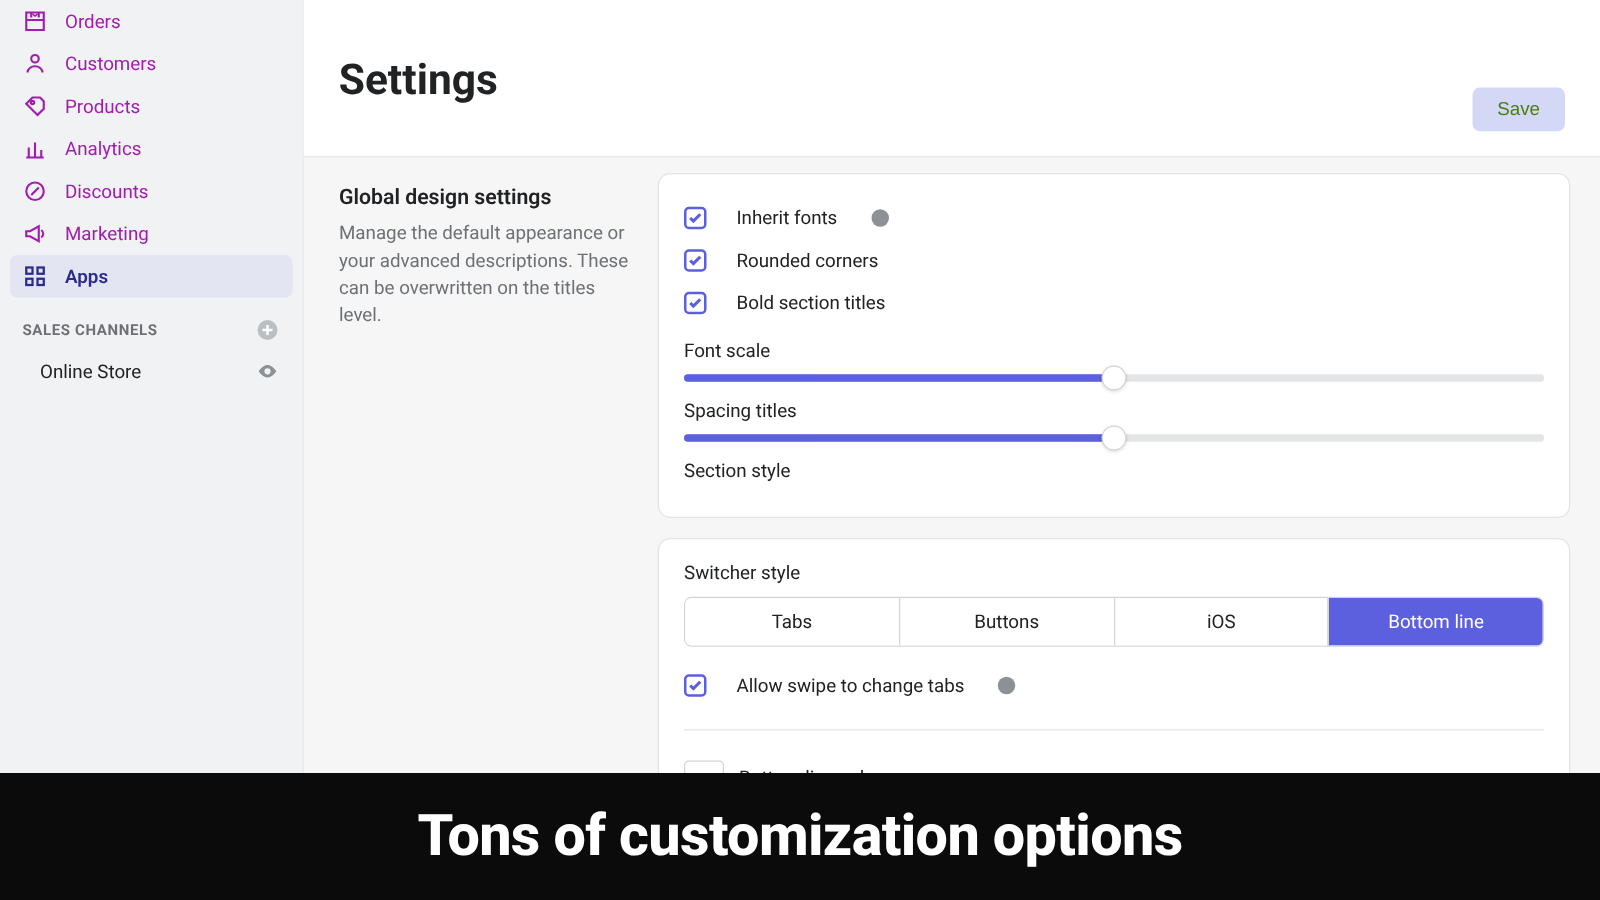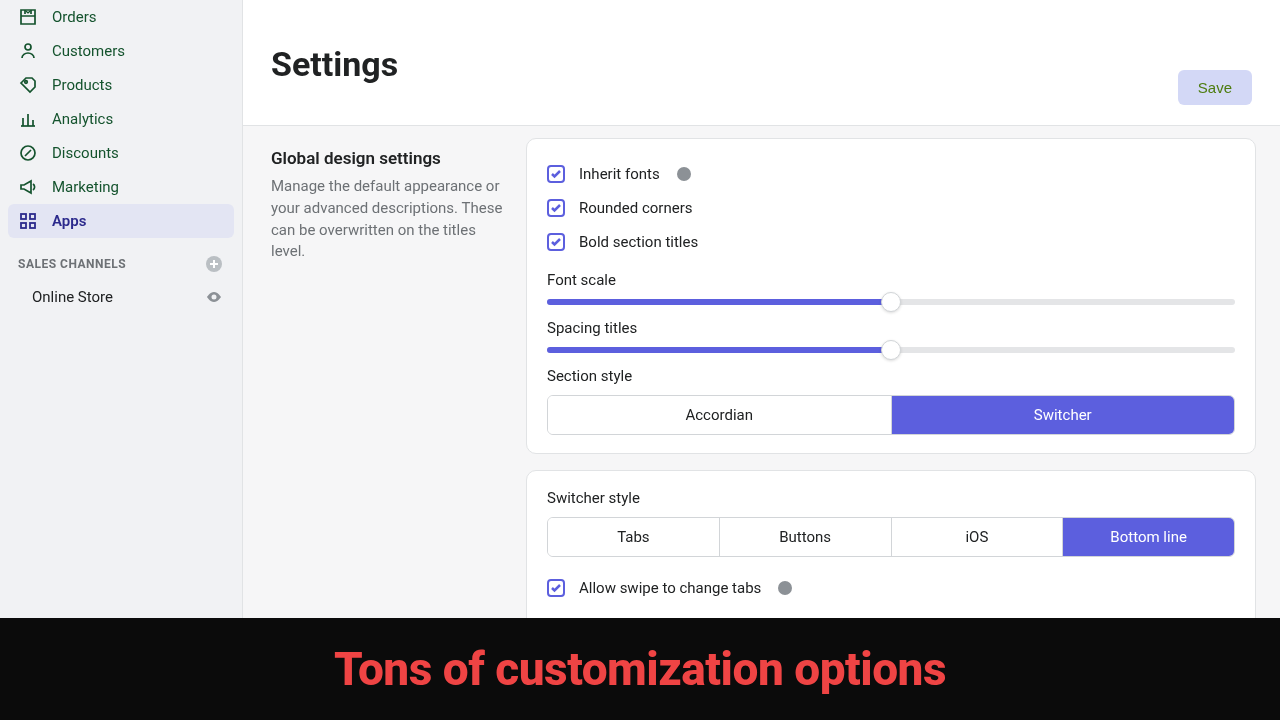--- a/index.html
+++ b/index.html
@@ -1,53 +1,53 @@
 <!DOCTYPE html>
 <html><head>
 <meta charset="utf-8">
 <style>
 * { box-sizing: border-box; margin: 0; padding: 0; }
 body { font-family: -apple-system, BlinkMacSystemFont, "Segoe UI", Roboto, sans-serif; background: #f1f2f4; color: #202223; overflow: hidden; }
 .app { display: flex; width: 1280px; height: 720px; position: relative; }
 .sidebar { width: 242px; background: #f1f2f4; padding: 0 8px; }
-.nav-item { display: flex; align-items: center; gap: 14px; padding: 7px 10px; border-radius: 6px; cursor: pointer; color: #14532d; font-size: 15px; }
+.nav-item { display: flex; align-items: center; gap: 14px; padding: 7px 10px; border-radius: 6px; cursor: pointer; color: #a21caf; font-size: 15px; }
 .nav-item.active { background: #e3e5f3; color: #2c2a8c; font-weight: 600; }
 .nav-item .icon { width: 20px; height: 20px; display: flex; align-items: center; justify-content: center; }
 .nav-item .icon svg { width: 20px; height: 20px; }
 .section-head { display: flex; align-items: center; justify-content: space-between; padding: 16px 10px 6px; }
 .section-head span { font-size: 12px; font-weight: 700; color: #6d7175; letter-spacing: .5px; }
 .section-head .plus { width: 20px; height: 20px; color: #5c5f62; cursor: pointer; }
 .channel-item { display: flex; align-items: center; gap: 14px; padding: 7px 10px; border-radius: 6px; cursor: pointer; font-size: 15px; color: #202223; }
 .channel-item .eye { margin-left: auto; width: 20px; height: 20px; color: #8c9196; }
 .main { flex: 1; display: flex; flex-direction: column; background: #fff; border-left: 1px solid #e1e3e5; }
 .topbar { display: flex; align-items: center; justify-content: space-between; padding: 22px 28px 20px; border-bottom: 1px solid #e1e3e5; background: #fff; }
 .topbar h1 { font-size: 34px; font-weight: 700; text-align: center; }
 .save-btn { background: #d3d8f6; color: #4d7c0f; border: none; padding: 9px 20px; border-radius: 6px; font-size: 15px; font-weight: 500; cursor: pointer; margin-top: 48px; }
 .content { display: flex; background: #f6f6f7; flex: 1; overflow-y: auto; }
 .left-col { width: 283px; padding: 22px 20px 22px 28px; }
 .left-col h2 { font-size: 17px; font-weight: 600; margin-bottom: 8px; }
 .left-col p { font-size: 15px; color: #6d7175; line-height: 1.45; }
 .right-col { flex: 1; padding: 12px 24px 0 0; }
 .card { background: #fff; border: 1px solid #e1e3e5; border-radius: 10px; padding: 18px 20px; margin-bottom: 16px; }
-.check-row { display: flex; align-items: center; gap: 14px; padding: 8px 0; font-size: 15px; }
+.check-row { display: flex; align-items: center; gap: 24px; padding: 8px 0; font-size: 15px; }
 .chk { width: 18px; height: 18px; border: 2px solid #5c5fde; border-radius: 4px; display: flex; align-items: center; justify-content: center; color: #5c5fde; cursor: pointer; flex-shrink: 0; }
 .chk svg { width: 12px; height: 12px; }
 .info-ic { width: 16px; height: 16px; color: #8c9196; margin-left: 2px; }
 .field-label { font-size: 15px; margin: 12px 0 10px; }
 .slider { position: relative; height: 6px; background: #e4e5e7; border-radius: 3px; margin-bottom: 14px; cursor: pointer; }
 .slider-fill { position: absolute; left: 0; top: 0; height: 100%; background: #5c5fde; border-radius: 3px; }
 .slider-thumb { position: absolute; top: 50%; width: 20px; height: 20px; background: #fff; border: 1px solid #d2d5d8; border-radius: 50%; transform: translate(-50%, -50%); box-shadow: 0 1px 3px rgba(0,0,0,.15); }
 .seg { display: flex; border: 1px solid #d2d5d8; border-radius: 6px; overflow: hidden; }
 .seg-btn { flex: 1; padding: 10px 0; text-align: center; font-size: 15px; background: #fff; cursor: pointer; border-left: 1px solid #d2d5d8; }
 .seg-btn:first-child { border-left: none; }
 .seg-btn.active { background: #5c5fde; color: #fff; }
 .hr { border: none; border-top: 1px solid #e4e5e7; margin: 18px 0; }
 .color-row { display: flex; align-items: center; gap: 12px; padding: 6px 0; font-size: 15px; }
 .swatch { width: 32px; height: 28px; border: 1px solid #d2d5d8; border-radius: 4px; cursor: pointer; flex-shrink: 0; }
-.banner { position: absolute; left: 0; right: 0; bottom: 0; background: #0b0b0b; color: #ef4444; text-align: center; padding: 24px 0; font-size: 46px; font-weight: 800; letter-spacing: -.5px; margin-top: 32px; }
+.banner { position: absolute; left: 0; right: 0; bottom: 0; background: #0b0b0b; color: #ffffff; text-align: center; padding: 24px 0; font-size: 46px; font-weight: 800; letter-spacing: -.5px; margin-top: 32px; }
 </style>
 </head>
 <body>
 
 <div class="app">
   <aside class="sidebar">
     <div class="nav-item">
       <span class="icon">
           <svg viewBox="0 0 20 20" fill="none" stroke="currentColor" stroke-width="1.7">
             <path d="M3 3h14v14H3z"></path>
@@ -180,24 +180,20 @@
             <div class="slider-thumb" style="left:50%"></div>
           </div>
 
           <div class="field-label">Spacing titles</div>
           <div class="slider">
             <div class="slider-fill" style="width:50%"></div>
             <div class="slider-thumb" style="left:50%"></div>
           </div>
 
           <div class="field-label">Section style</div>
-          <div class="seg">
-            <div class="seg-btn">Accordian</div>
-            <div class="seg-btn active">Switcher</div>
-          </div>
         </div>
 
         <div class="card">
           <div class="field-label" style="margin-top:0">Switcher style</div>
           <div class="seg">
             <div class="seg-btn">Tabs</div>
             <div class="seg-btn">Buttons</div>
             <div class="seg-btn">iOS</div>
             <div class="seg-btn active">Bottom line</div>
           </div>

